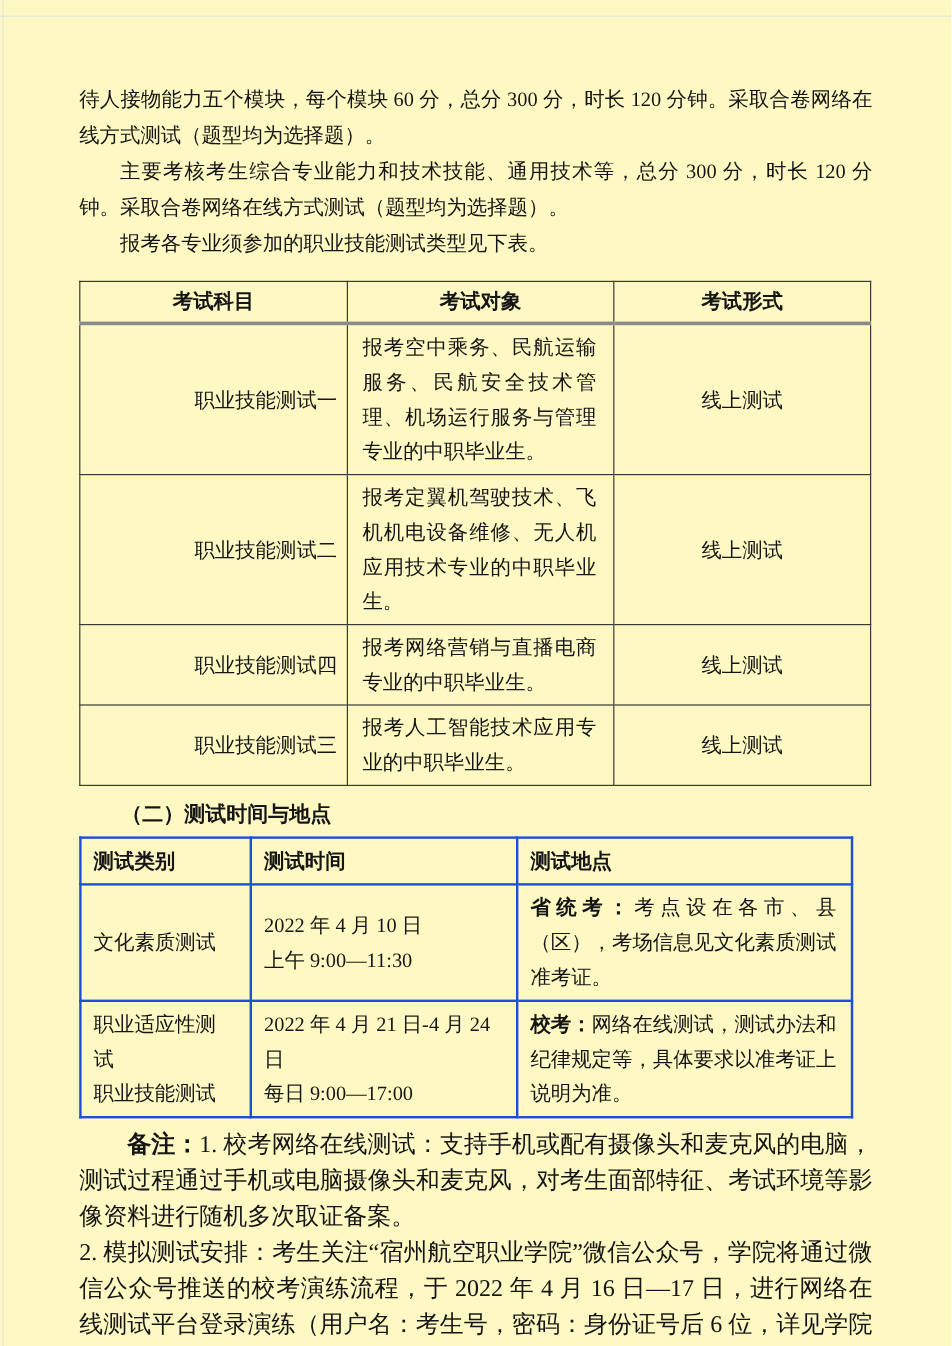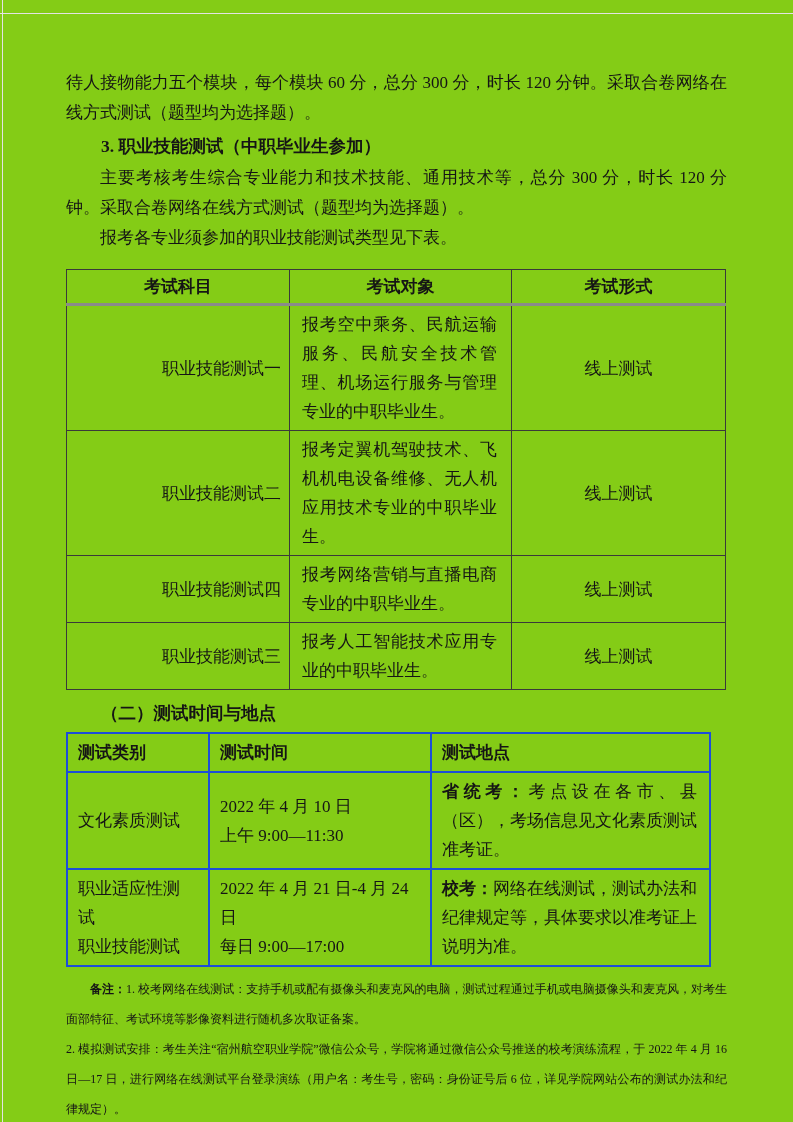--- a/index.html
+++ b/index.html
@@ -1,21 +1,21 @@
 <!DOCTYPE html>
 <html><head>
 <meta charset="utf-8">
 <style>
   html, body { margin: 0; padding: 0; background: #ffffff; }
   .page {
     position: relative;
     width: 793px;
     height: 1122px;
     margin: 0 auto;
-    background: #84cc16;
+    background: #fef9c3;
     box-sizing: border-box;
     padding: 68px 66px 0 66px;
     font-family: "Liberation Serif", "DejaVu Serif", serif;
     color: #151515;
     overflow: hidden;
   }
   .edge-top {
     position: absolute; left: 0; top: 13px; width: 100%; height: 1px;
     background: #e3e3e3;
   }
@@ -72,36 +72,35 @@
     font-weight: bold;
     padding: 4px 10px;
   }
   table.schedule td { padding: 4px 12px 4px 10px; }
   .cell-line { display: block; }
   .inline-label { font-weight: bold; }
 
   .notes-block { margin-top: 7px; }
   p.notes-para {
     margin: 0;
-    font-size: 12px;
+    font-size: 20px;
     line-height: 30px;
     text-align: justify;
   }
   p.notes-first { text-indent: 2em; }
 </style>
 </head>
 <body>
 
 <div class="page">
   <div class="edge-top"></div>
   <div class="edge-left"></div>
 
   <p class="body-para">待人接物能力五个模块，每个模块 60 分，总分 300 分，时长 120 分钟。采取合卷网络在线方式测试（题型均为选择题）。</p>
 
-  <h3 class="doc-heading">3. 职业技能测试（中职毕业生参加）</h3>
 
   <p class="body-para indent">主要考核考生综合专业能力和技术技能、通用技术等，总分 300 分，时长 120 分钟。采取合卷网络在线方式测试（题型均为选择题）。</p>
 
   <p class="body-para indent">报考各专业须参加的职业技能测试类型见下表。</p>
 
   <table class="doc-table skill">
     <colgroup>
       <col style="width:223px">
       <col style="width:222px">
       <col style="width:214px">

